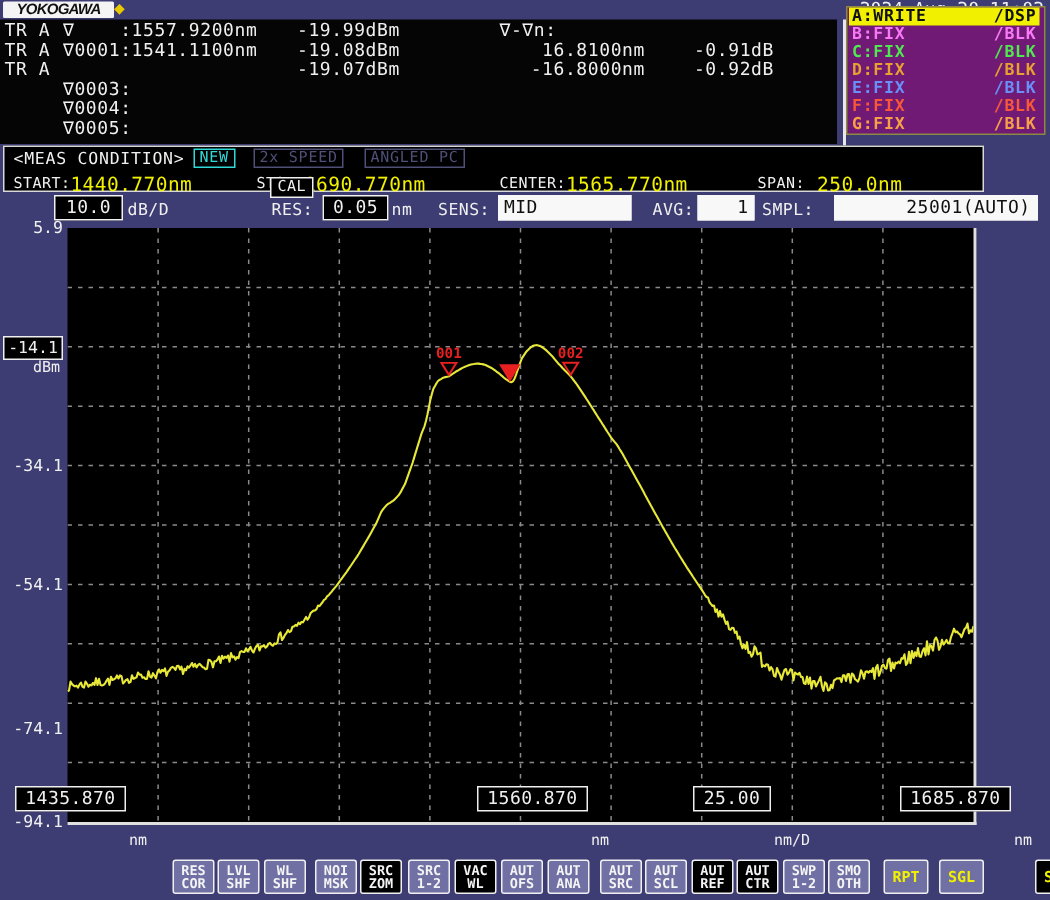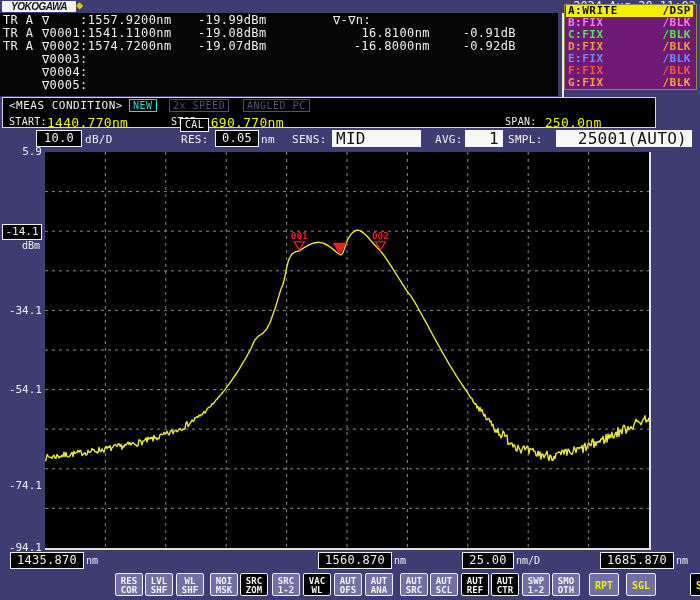--- a/index.html
+++ b/index.html
@@ -38,32 +38,32 @@
   #badge-new{left:126px;}
   #badge-speed{left:166px;}
   #badge-angled{left:240px;}
   .meas-pair{position:absolute;top:14px;height:14px;}
   .meas-label{font-size:10px;vertical-align:2px;letter-spacing:0.3px;}
   .meas-value{font-size:13px;color:#f0f000;letter-spacing:0.3px;white-space:pre;}
   
   .valbox{position:absolute;background:#000;border:1px solid #f0f0f0;color:#f0f0f0;
     font-size:12px;text-align:center;letter-spacing:0.3px;}
   .whitebox{position:absolute;background:#f8f8f8;border:1px solid #f8f8f8;color:#101010;
-    font-size:16px;letter-spacing:0.3px;}
+    font-size:12px;letter-spacing:0.3px;}
   .slabel{position:absolute;font-size:11px;letter-spacing:0.3px;}
   
   #plot{left:45px;top:152px;width:604px;height:396px;background:#000;
     border-right:2px solid #e0e0e0;border-bottom:2px solid #e0e0e0;}
   .ylab{position:absolute;left:0;width:42px;text-align:right;font-size:11px;line-height:12px;}
   #ref-box{left:2px;top:224px;width:38px;height:14px;background:#000;border:1px solid #f0f0f0;
     font-size:11px;line-height:14px;text-align:center;}
   #ref-unit{left:0;top:240px;width:40px;text-align:right;font-size:10px;}
   #ref-text{left:49px;top:226px;font-size:10px;color:#a8a8a8;letter-spacing:1.5px;}
   
-  .xbox{position:absolute;top:552px;height:15px;background:#000;border:1px solid #f0f0f0;
+  .xbox{position:absolute;top:524px;height:15px;background:#000;border:1px solid #f0f0f0;
     font-size:12px;line-height:15px;text-align:center;letter-spacing:0.3px;}
   .xunit{position:absolute;top:555px;font-size:10px;}
   
   .skey{position:absolute;top:573px;width:28px;height:23px;background:#7070a4;border:1px solid #f0f0f0;
     border-radius:2px;color:#f4f4f4;font-size:9px;line-height:9px;font-weight:bold;text-align:center;
     padding:0;box-sizing:border-box;padding-top:3px;cursor:pointer;}
   .skey.dark{background:#000;}
   .skey.action{width:30px;color:#f0f000;font-size:10px;line-height:17px;}
 </style>
 </head>
@@ -84,21 +84,20 @@
       </div>
       <div class="mrow" style="top: 14px;">
         <span class="m-trace">TR A</span>
         <span class="m-idwl">∇0001:1541.1100nm</span>
         <span class="m-lvl">-19.08dBm</span>
         <span class="m-dwl">16.8100nm</span>
         <span class="m-dlvl">-0.91dB</span>
       </div>
       <div class="mrow" style="top: 27px;">
         <span class="m-trace">TR A</span>
-        <span class="m-idwl">∇0002:1574.7200nm</span>
         <span class="m-lvl">-19.07dBm</span>
         <span class="m-dwl">-16.8000nm</span>
         <span class="m-dlvl">-0.92dB</span>
       </div>
       <div class="mrow" style="top: 40px;">
         <span class="m-idwl">∇0003:</span>
       </div>
       <div class="mrow" style="top: 53px;">
         <span class="m-idwl">∇0004:</span>
       </div>
@@ -139,20 +138,21 @@
       </div>
     </div>
 
   <div class="abs" id="meas-panel">
     <div class="abs" id="meas-title">&lt;MEAS CONDITION&gt;</div>
     <div class="badge active" id="badge-new">NEW</div>
     <div class="badge inactive" id="badge-speed">2x SPEED</div>
     <div class="badge inactive" id="badge-angled">ANGLED PC</div>
     <div class="meas-pair" style="left:6px"><span class="meas-label">START:</span><span class="meas-value">1440.770nm</span></div>
     <div class="meas-pair" style="left:168px"><span class="meas-label">STOP:</span><span class="meas-value">1690.770nm</span></div>
+    <div class="meas-pair" style="left:330px"><span class="meas-label">CENTER:</span><span class="meas-value">1565.770nm</span></div>
     <div class="meas-pair" style="left:502px"><span class="meas-label">SPAN:</span><span class="meas-value"> 250.0nm</span></div>
   </div>
 
   <div class="valbox" style="left:36px;top:130px;width:44px;height:15px;line-height:15px;">10.0</div>
   <div class="slabel" style="left:85px;top:133px;">dB/D</div>
   <div class="valbox" style="left:180px;top:118px;width:27px;height:12px;line-height:12px;font-size:10px;z-index:5;">CAL</div>
   <div class="slabel" style="left:181px;top:133px;">RES:</div>
   <div class="valbox" style="left:215px;top:130px;width:42px;height:15px;line-height:15px;">0.05</div>
   <div class="slabel" style="left:261px;top:133px;">nm</div>
   <div class="slabel" style="left:292px;top:133px;">SENS:</div>

